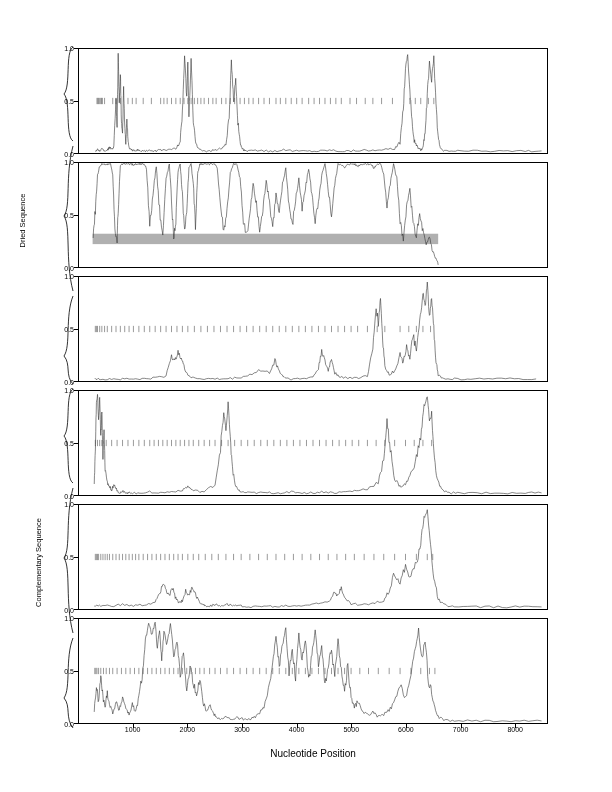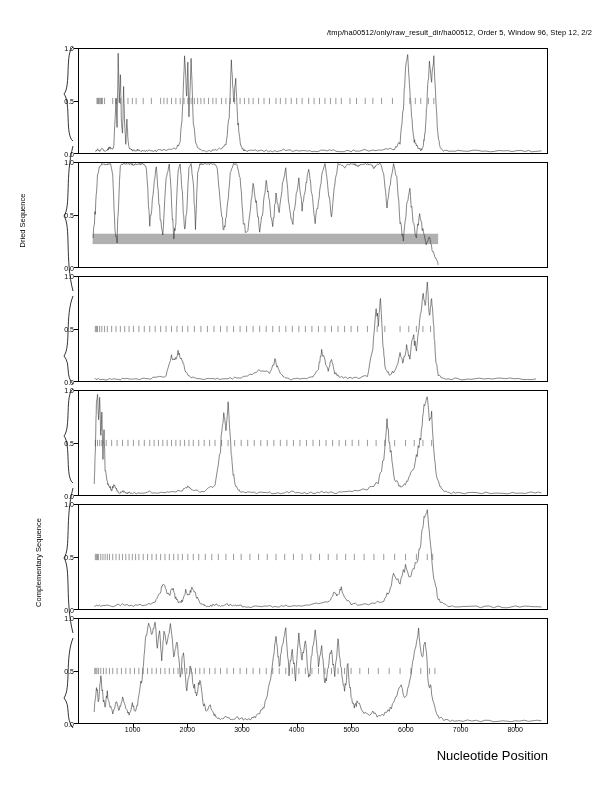--- a/index.html
+++ b/index.html
@@ -81,23 +81,23 @@
     font-size: 7px;
     text-align: center;
     width: 34px;
     color: #000;
     top: 108px;
   }
   #xaxis-label {
     position: absolute;
     left: 78px;
     width: 470px;
-    text-align: right;
+    text-align: center;
     top: 748px;
-    font-size: 13px;
+    font-size: 10px;
   }
   .ylabel-rot {
     position: absolute;
     font-size: 7.5px;
     transform: rotate(-90deg);
     transform-origin: 50% 50%;
     white-space: nowrap;
   }
   #ylabel-dried {
     left: -38px;
@@ -116,21 +116,20 @@
     font-size: 7px;
     color: #000;
   }
   .brace svg { display:block; }
 </style>
 </head>
 <body>
 
 <div id="page">
 
-  <div id="figure-title">/tmp/ha00512/only/raw_result_dir/ha00512, Order 5, Window 96, Step 12, 2/2</div>
 
   <div class="ylabel-rot" id="ylabel-dried">Dried Sequence</div>
   <div class="ylabel-rot" id="ylabel-comp">Complementary Sequence</div>
 
   <div class="brace" style="left:60px; top:46px;">
     <svg width="14" height="340" viewBox="0 0 14 340">
       <path d="M13,1 C5,6 11,40 4,48 C11,56 5,90 13,95" fill="none" stroke="#000" stroke-width="0.8"></path>
       <path d="M13,100 C5,130 11,160 4,170 C11,180 5,215 13,245" fill="none" stroke="#000" stroke-width="0.8"></path>
       <path d="M13,250 C5,270 11,300 4,310 C11,318 5,330 13,338" fill="none" stroke="#000" stroke-width="0.8"></path>
     </svg>

